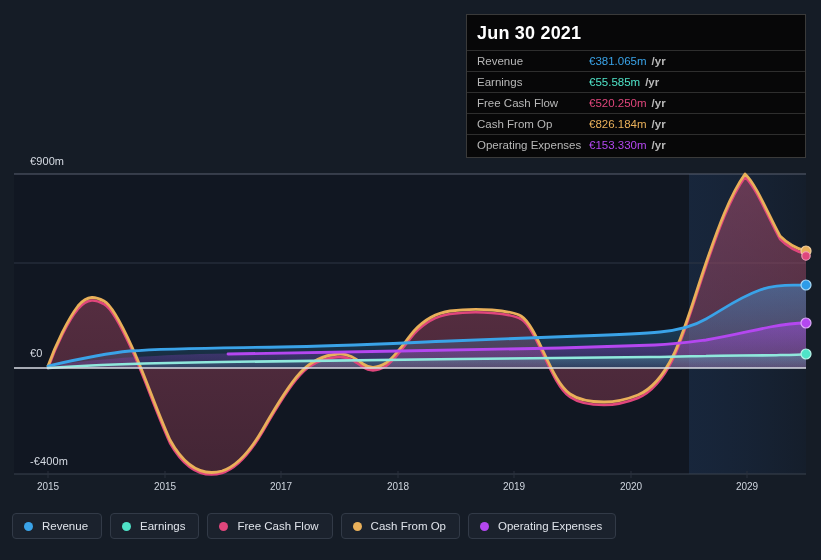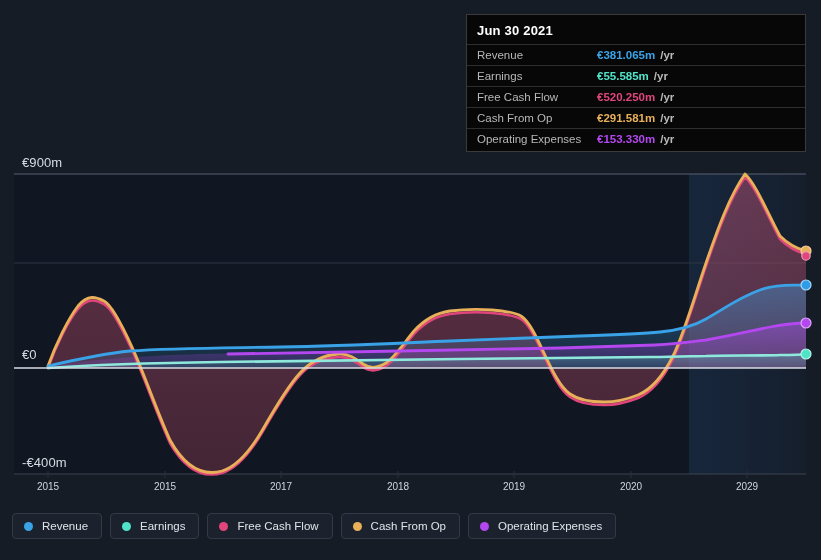--- a/index.html
+++ b/index.html
@@ -13,24 +13,25 @@
   }
   #chart-root{position:absolute;inset:0;}
 
   
   svg.plot{position:absolute;left:0;top:0;width:821px;height:560px;display:block;}
 
   
   .axis-label{
     position:absolute;
     color:#d6dbe3;
-    font-size:13px;
+    font-size:11px;
     letter-spacing:.1px;
     white-space:nowrap;
     pointer-events:none;
+    margin-left:8px;
   }
   .ylab-top{left:22px;top:155px;}
   .ylab-zero{left:22px;top:347px;}
   .ylab-bot{left:22px;top:455px;}
 
   .xlab{
     position:absolute;
     top:481px;
     color:#cfd5de;
     font-size:10px;
@@ -43,44 +44,43 @@
     position:absolute;
     left:466px;top:14px;
     width:340px;
     background:#070708;
     border:1px solid #3a3a3a;
     box-sizing:border-box;
     padding:6px 0 2px 0;
   }
   .tt-title{
     color:#ffffff;
-    font-size:13px;
+    font-size:18px;
     font-weight:bold;
     padding:2px 10px 6px 10px;
     letter-spacing:.2px;
   }
   .tt-row{
     display:flex;
     align-items:baseline;
     border-top:1px solid #2e2e2e;
     padding:3px 10px 3px 10px;
     font-size:11.5px;
     line-height:14px;
   }
   .tt-row.sub{border-top:none;padding-top:0;}
   .tt-name{
     color:#b8b8b8;
     width:112px;
     flex:0 0 112px;
     white-space:nowrap;
   }
   .tt-val{
-    font-weight:bold;
-    white-space:nowrap;
-    margin-left:8px;
+    font-weight:normal;
+    white-space:nowrap;
   }
   .tt-unit{
     color:#b8b8b8;
     font-weight:bold;
     margin-left:5px;
     white-space:nowrap;
   }
 
   
   .legend{
@@ -263,21 +263,21 @@
 
 
     <div class="tt-row">
       <div class="tt-name">Free Cash Flow</div>
       <div class="tt-val" style="color:#e0467c">€520.250m</div>
       <div class="tt-unit">/yr</div>
     </div>
 
     <div class="tt-row">
       <div class="tt-name">Cash From Op</div>
-      <div class="tt-val" style="color:#e9b05a">€291.581m</div>
+      <div class="tt-val" style="color:#e9b05a">€826.184m</div>
       <div class="tt-unit">/yr</div>
     </div>
 
     <div class="tt-row">
       <div class="tt-name">Operating Expenses</div>
       <div class="tt-val" style="color:#b447f0">€153.330m</div>
       <div class="tt-unit">/yr</div>
     </div>
   </div>
 

